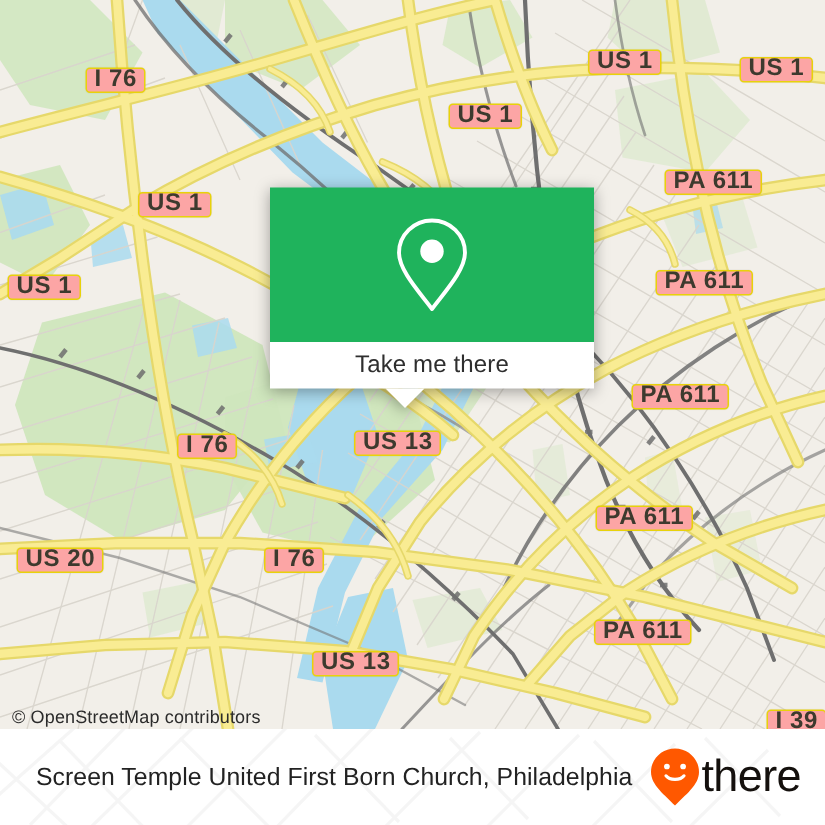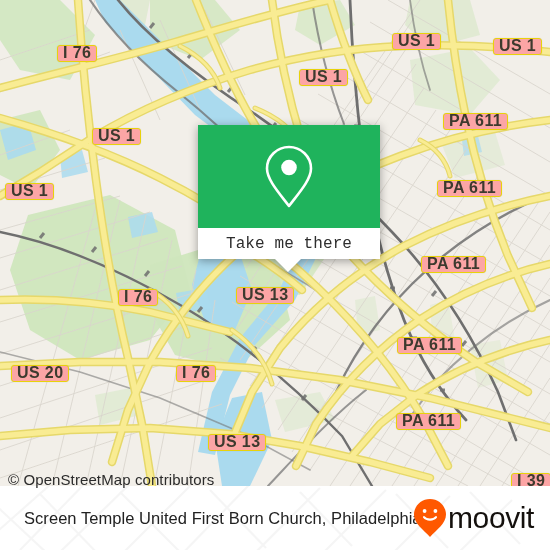--- a/index.html
+++ b/index.html
@@ -12,26 +12,26 @@
        background:#f2efe9;overflow:hidden;}
   #map svg{position:absolute;left:0;top:0;}
 
   
   .shield{position:absolute;background:#fca5a5;border:1.5px solid #e8d20a;
           border-radius:3px;color:#3d3a2e;font-size:16px;font-weight:bold;
           letter-spacing:.4px;padding:1px 5px 2px;line-height:12px;
           white-space:nowrap;box-shadow:0 0 0 .5px rgba(0,0,0,.04);}
 
   
-  #attrib{position:absolute;left:8px;top:471px;font-size:15px;
+  #attrib{position:absolute;left:8px;top:471px;font-size:12px;
           color:#2b2b2b;z-index:30;letter-spacing:.1px;}
 
   
-  #card{position:absolute;left:198px;top:125px;width:182px;z-index:40;
-        filter:drop-shadow(0 2px 5px rgba(0,0,0,.35));font-family:Liberation Mono, monospace;}
+  #card{position:absolute;left:180px;top:125px;width:216px;z-index:40;
+        filter:drop-shadow(0 2px 5px rgba(0,0,0,.35));}
   #card-green{height:103px;background:#1fb35c;display:flex;
               align-items:center;justify-content:center;}
   #card-white{height:31px;background:#fff;display:flex;align-items:center;
               justify-content:center;}
   #card-label{font-size:16px;color:#2e2e2e;letter-spacing:.1px;}
   #card-tip{position:absolute;left:77px;top:134px;width:0;height:0;
             border-left:13px solid transparent;border-right:13px solid transparent;
             border-top:13px solid #fff;}
 
   
@@ -341,17 +341,17 @@
       <span id="footer-title">Screen Temple United First Born Church, Philadelphia</span>
     </div>
     <div id="brand">
       <svg width="34" height="40" viewBox="0 0 34 40">
         <path d="M17 1 C8.2 1 1 8 1 16.6 C1 25.5 10.5 32 17 39
                  C23.5 32 33 25.5 33 16.6 C33 8 25.8 1 17 1 Z" fill="#ff5800"></path>
         <circle cx="11.6" cy="13" r="1.9" fill="#ffffff"></circle>
         <circle cx="22.4" cy="13" r="1.9" fill="#ffffff"></circle>
         <path d="M11 19.2 C13.4 22.4 20.6 22.4 23 19.2" fill="none" stroke="#ffffff" stroke-width="2.1" stroke-linecap="round"></path>
       </svg>
-      <span id="brand-word">moovit</span>
+      <span id="brand-word">there</span>
     </div>
   </div>
 
 </div>
 
 </body></html>

